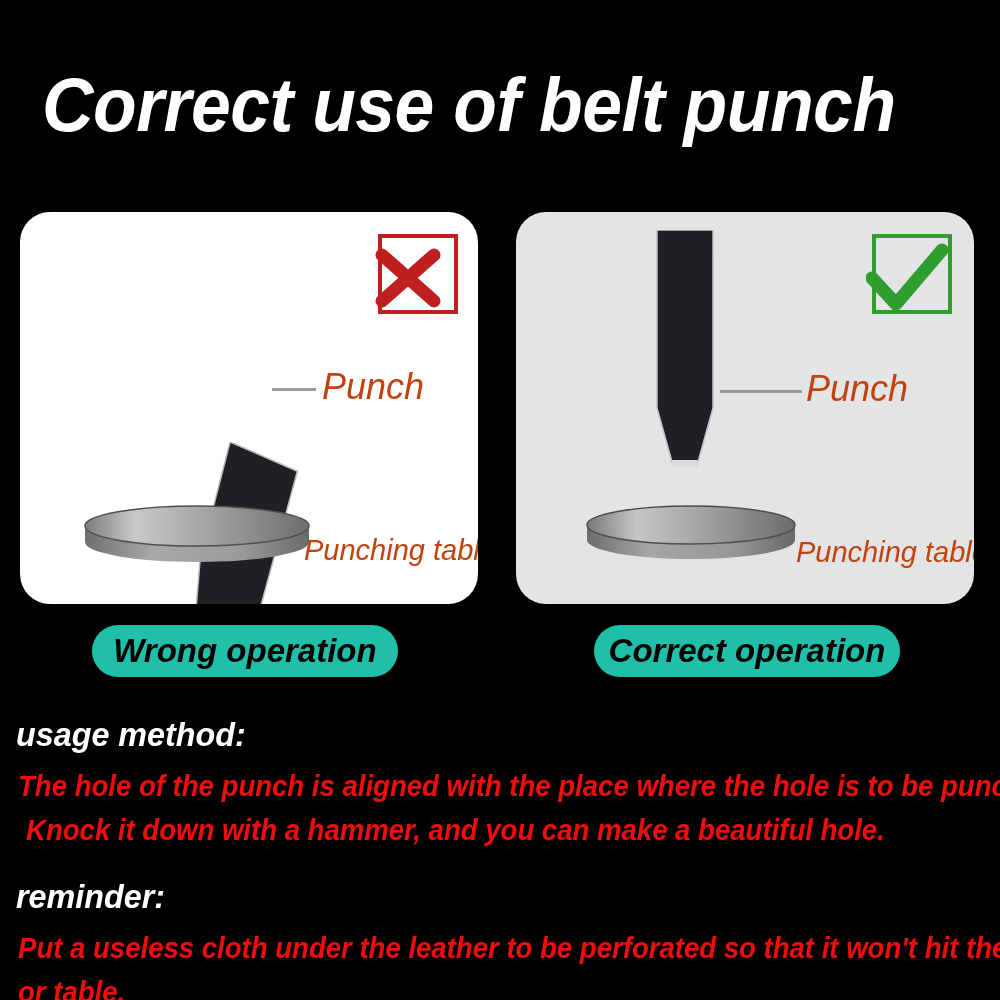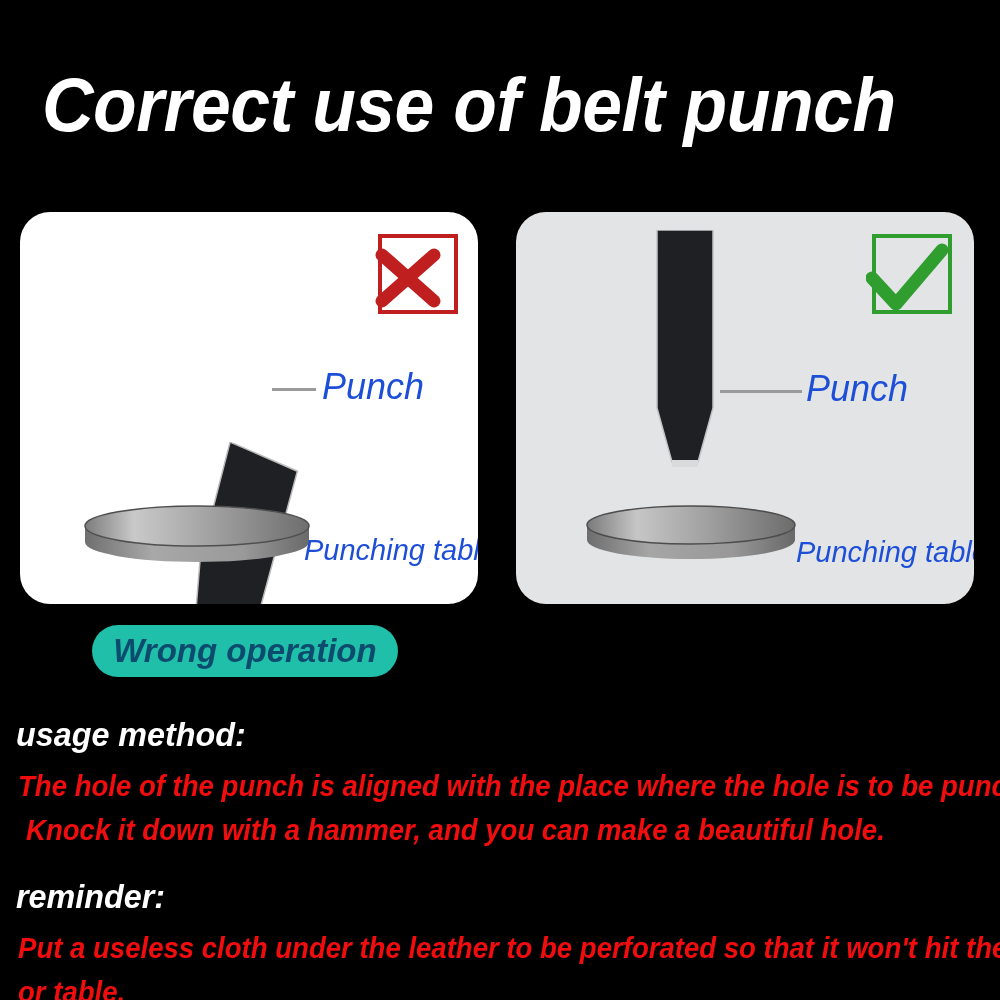--- a/index.html
+++ b/index.html
@@ -110,42 +110,42 @@
   .disc-right { left: 70px; top: 292px; width: 210px; height: 66px; }
 
   
   .leader {
     position: absolute;
     height: 3px;
     background: #9a9a9a;
   }
   .lbl {
     position: absolute;
-    color: #1d4ed8;
+    color: #c2410c;
     font-family: "Liberation Sans", sans-serif;
     font-weight: normal;
     white-space: nowrap;
   }
   .lbl-punch {
     font-size: 36px;
     line-height: 36px;
   }
   .lbl-table {
     font-size: 29px;
     line-height: 29px;
   }
 
   
   .pill {
     position: absolute;
     top: 625px;
     height: 52px;
     border-radius: 26px;
     background: #1fbfa9;
-    color: #0c4a6e;
+    color: #000000;
     font-family: "Liberation Sans", sans-serif;
     font-weight: bold;
     font-size: 33px;
     line-height: 52px;
     text-align: center;
     white-space: nowrap;
   }
   .pill-left  { left: 92px;  width: 306px; }
   .pill-right { left: 594px; width: 306px; }
 
@@ -275,20 +275,21 @@
       </div>
 
       <div class="leader" style="left:204px; top:178px; width:82px;"></div>
       <div class="lbl lbl-punch" style="left:290px; top:159px;">Punch</div>
 
       <div class="lbl lbl-table" style="left:280px; top:326px;">Punching table</div>
     </div>
   </div>
 
   <div class="pill pill-left">Wrong operation</div>
+  <div class="pill pill-right">Correct operation</div>
 
   <div class="notes">
     <div class="note-head">usage method:</div>
     <div class="gap-sm"></div>
     <div class="note-body">The hole of the punch is aligned with the place where the hole is to be punched.</div>
     <div class="note-body indent">Knock it down with a hammer, and you can make a beautiful hole.</div>
     <div class="gap-md"></div>
     <div class="note-head">reminder:</div>
     <div class="gap-sm"></div>
     <div class="note-body">Put a useless cloth under the leather to be perforated so that it won't hit the floor</div>

